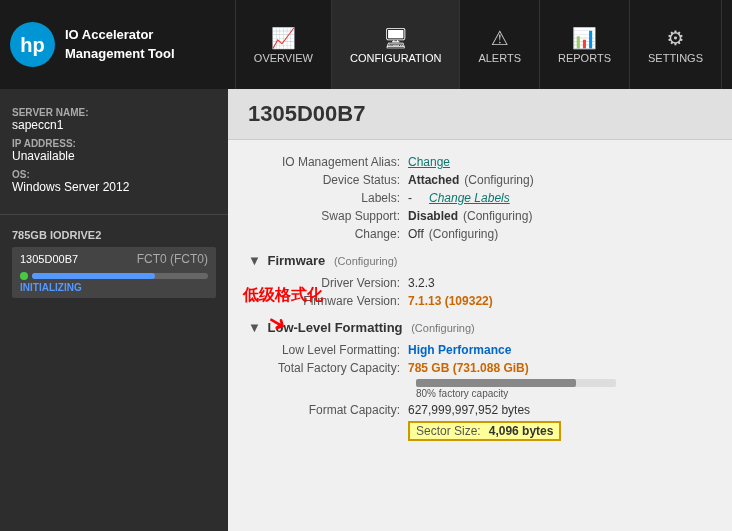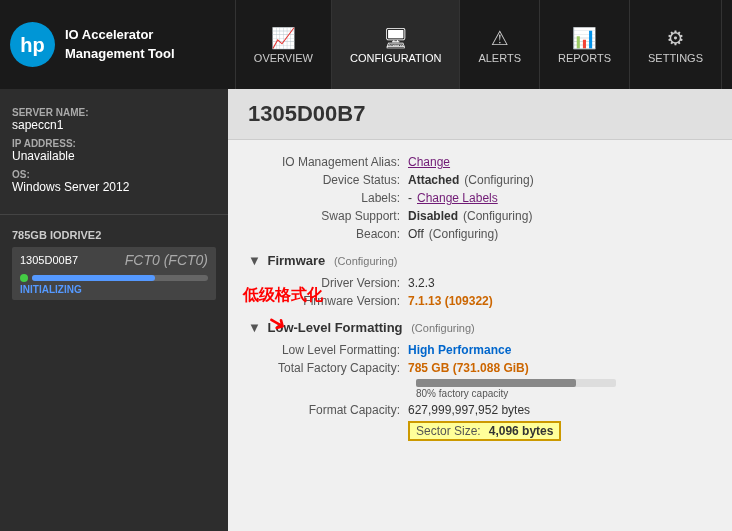--- a/index.html
+++ b/index.html
@@ -75,21 +75,21 @@
       padding: 5px 8px;
       border-radius: 2px;
       cursor: pointer;
     }
     .device-item-row {
       display: flex;
       justify-content: space-between;
       align-items: center;
     }
     .device-name { color: white; font-size: 11px; }
-    .device-fct { color: #aaa; font-size: 14px; font-style: italic; }
+    .device-fct { color: #aaa; font-size: 12px; }
     .progress-bar-bg {
       background: #666;
       height: 6px;
       border-radius: 3px;
       margin-top: 4px;
       margin-bottom: 3px;
     }
     .progress-bar-fill {
       background: #5599ff;
       height: 6px;
@@ -126,21 +126,21 @@
     }
     .info-label {
       text-align: right;
       width: 160px;
       color: #555;
       font-size: 12px;
       padding-right: 8px;
       flex-shrink: 0;
     }
     .info-value { color: #333; font-size: 12px; }
-    .link { color: #701a75; text-decoration: underline; cursor: pointer; }
+    .link { color: #0f766e; text-decoration: underline; cursor: pointer; }
     .bold-value { font-weight: bold; }
     .configuring { color: #555; }
     .orange-value { color: #cc6600; font-weight: bold; }
 
     
     .section-header {
       font-size: 13px;
       font-weight: bold;
       color: #333;
       margin: 10px 0 8px 0;
@@ -245,29 +245,29 @@
           <span class="info-value link">Change</span>
         </div>
         <div class="info-row">
           <span class="info-label">Device Status:</span>
           <span class="info-value bold-value">Attached</span>
           <span class="info-value configuring" style="margin-left:5px;">(Configuring)</span>
         </div>
         <div class="info-row">
           <span class="info-label">Labels:</span>
           <span class="info-value">-</span>
-          <span class="info-value link" style="margin-left:5px;">Change Labels</span>
+          <span class="info-value link" style="margin-left:17px;font-style:italic;">Change Labels</span>
         </div>
         <div class="info-row">
           <span class="info-label">Swap Support:</span>
           <span class="info-value bold-value">Disabled</span>
           <span class="info-value configuring" style="margin-left:5px;">(Configuring)</span>
         </div>
         <div class="info-row">
-          <span class="info-label">Beacon:</span>
+          <span class="info-label">Change:</span>
           <span class="info-value">Off</span>
           <span class="info-value configuring" style="margin-left:5px;">(Configuring)</span>
         </div>
       </div>
 
       <div class="section-header">
         <span class="triangle">▼</span>
         <span>Firmware</span>
         <span class="configuring-label" style="margin-left:5px;">(Configuring)</span>
       </div>

